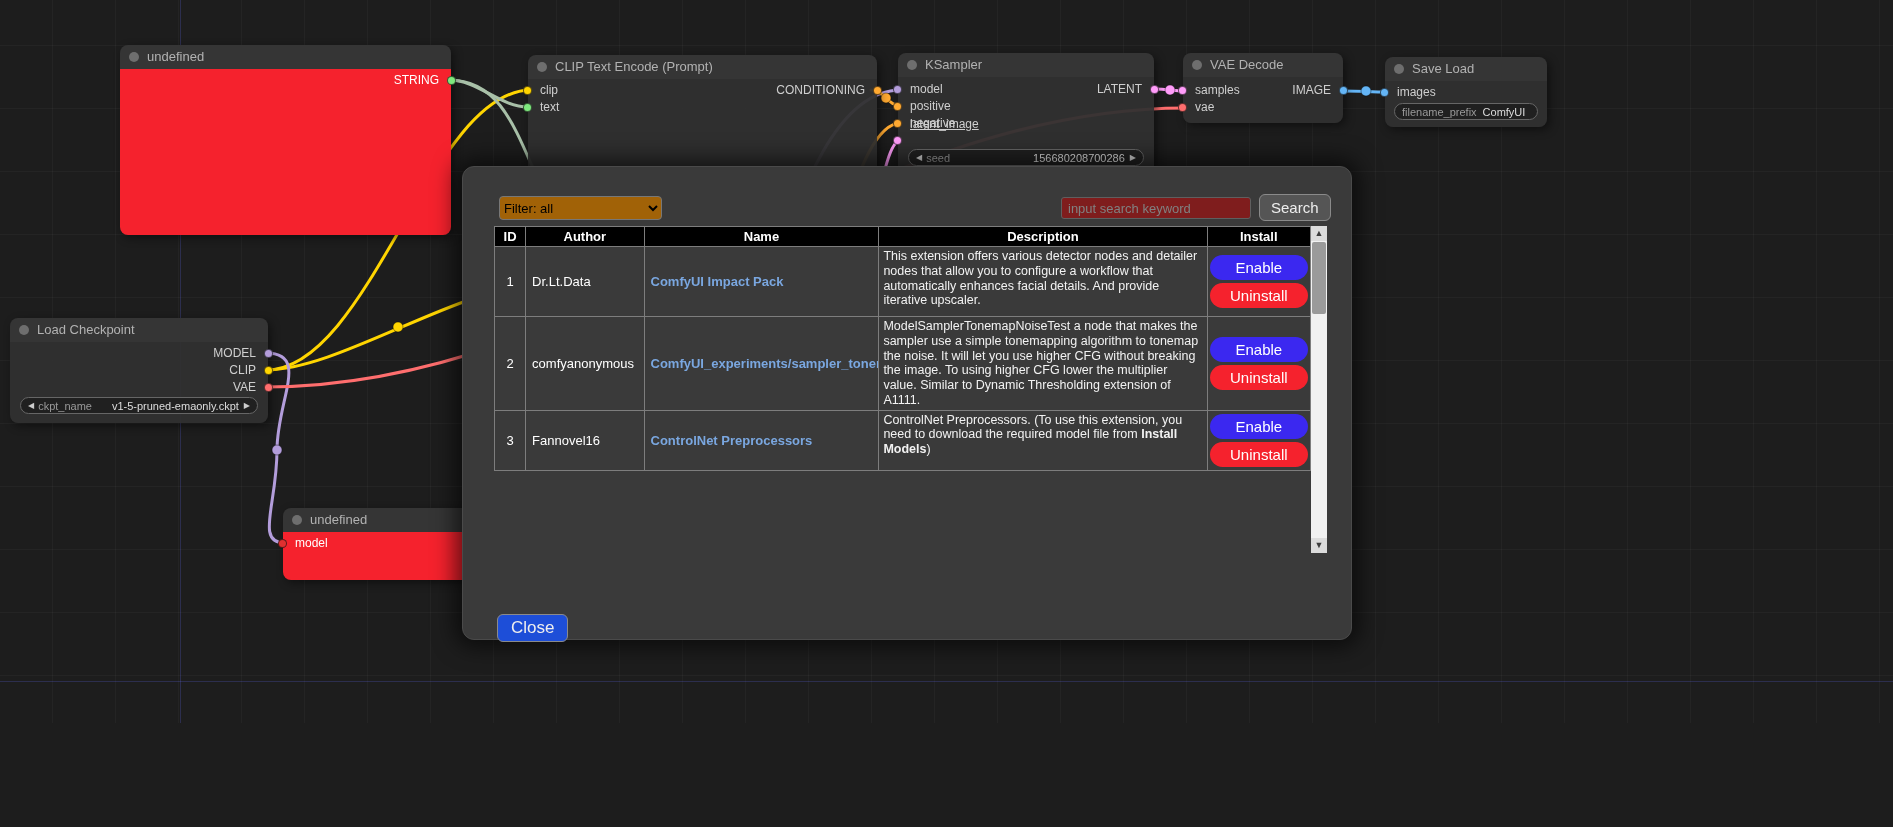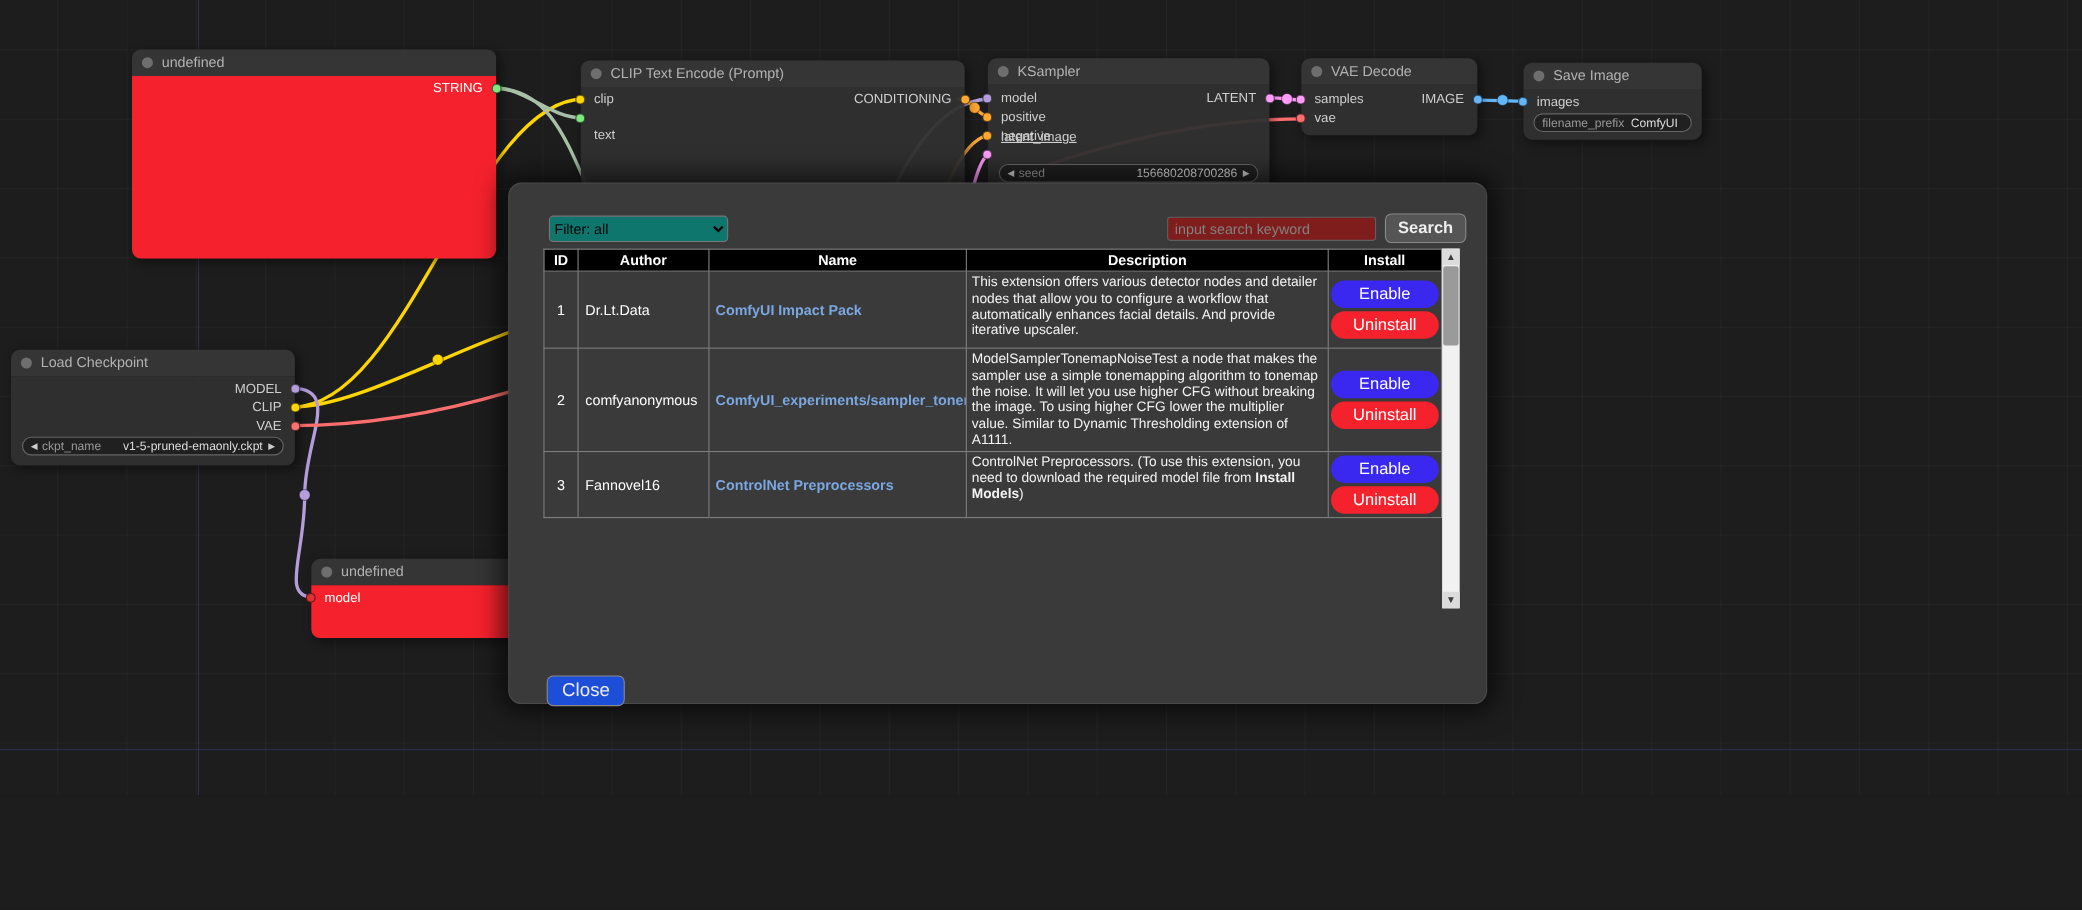--- a/index.html
+++ b/index.html
@@ -28,24 +28,24 @@
   .slot-label.out{right:12px;text-align:right;}
   .slot-label.onred{color:#fff;}
   .widget{position:absolute;height:17px;background:#202020;border:1px solid #666;border-radius:9px;display:flex;align-items:center;font-size:11px;color:#bbb;padding:0 7px;box-sizing:border-box;white-space:nowrap;}
   .widget .w-label{color:#999;margin:0 6px 0 4px;}
   .widget .w-value{margin-left:auto;color:#ddd;margin-right:5px;overflow:hidden;text-align:center;}
   .widget .w-arrow{color:#ccc;font-size:8px;line-height:15px;}
   .widget.noarrow .w-label{margin-left:0;text-align:center;}
 
   
   .modal{position:absolute;left:462px;top:166px;width:890px;height:474px;background:#3a3a3a;border:1px solid #4a4a4a;border-radius:12px;box-shadow:0 0 22px 7px rgba(0,0,0,.6);z-index:10;box-sizing:border-box;}
-  .filter-select{position:absolute;left:36px;top:29px;width:163px;height:24px;font-size:13px;font-family:inherit;border-radius:4px;border:1px solid #777;background:#0f766e;color:#000;}
+  .filter-select{position:absolute;left:36px;top:29px;width:163px;height:24px;font-size:13px;font-family:inherit;border-radius:4px;border:1px solid #777;background:#a16207;color:#000;}
   .search-input{position:absolute;left:598px;top:30px;width:176px;height:20px;background:#7f1d1d;border:1px solid #5f5f5f;color:#ddd;font-size:13px;font-family:inherit;padding:0 6px;border-radius:3px;}
   .search-input::placeholder{color:#818181;}
-  .search-btn{position:absolute;left:796px;top:27px;height:27px;padding:0 11px;background:#555;color:#eee;border:1px solid #8a8a8a;border-radius:6px;font-size:15px;font-family:inherit;font-weight:bold;}
+  .search-btn{position:absolute;left:796px;top:27px;height:27px;padding:0 11px;background:#555;color:#eee;border:1px solid #8a8a8a;border-radius:6px;font-size:15px;font-family:inherit;}
   .ext-table{position:absolute;left:31px;top:59px;width:817px;border-collapse:collapse;color:#fff;font-size:13px;table-layout:fixed;}
   .ext-table th,.ext-table td{border:1px solid #7d7d7d;}
   .ext-table th{background:#000;font-weight:bold;height:19px;font-size:13px;padding:0;}
   td.cell-id{text-align:center;}
   td.cell-author{padding:0 6px;}
   td.cell-name{padding:16px 6px;white-space:nowrap;overflow:hidden;}
   .name-link{color:#7aa7e0;font-weight:bold;text-decoration:none;}
   td.cell-desc{padding:2px 4px;font-size:12.5px;vertical-align:top;line-height:1.18;color:#f2f2f2;}
   td.cell-install{text-align:center;vertical-align:middle;padding:0;}
   .pill-btn{display:block;margin:3px auto;width:98px;height:25px;border:none;border-radius:13px;color:#fff;font-size:15px;font-family:inherit;cursor:pointer;}
@@ -114,21 +114,21 @@
 
   <div class="node" style="left:528px;top:55px;width:349px;height:120px;">
     <div class="node-title">
       <span class="collapse-dot"></span>
       <span>CLIP Text Encode (Prompt)</span>
     </div>
     <div class="node-body"></div>
     <span class="slot-dot in" style="top:31px;background:#ffd500;"></span>
     <span class="slot-label in" style="top:28px;">clip</span>
     <span class="slot-dot in" style="top:48px;background:#7ee87e;"></span>
-    <span class="slot-label in" style="top:60px;text-align:right;">text</span>
+    <span class="slot-label in" style="top:45px;text-align:right;">text</span>
     <span class="slot-label out" style="top:28px;">CONDITIONING</span>
     <span class="slot-dot out" style="top:31px;background:#ffa931;"></span>
   </div>
 
   <div class="node" style="left:898px;top:53px;width:256px;height:124px;">
     <div class="node-title">
       <span class="collapse-dot"></span>
       <span>KSampler</span>
     </div>
     <div class="node-body"></div>
@@ -160,21 +160,21 @@
     <span class="slot-label in" style="top:30px;">samples</span>
     <span class="slot-dot in" style="top:50px;background:#ff6e6e;"></span>
     <span class="slot-label in" style="top:47px;">vae</span>
     <span class="slot-label out" style="top:30px;">IMAGE</span>
     <span class="slot-dot out" style="top:33px;background:#64b5f6;"></span>
   </div>
 
   <div class="node" style="left:1385px;top:57px;width:162px;height:70px;">
     <div class="node-title">
       <span class="collapse-dot"></span>
-      <span>Save Image</span>
+      <span>Save Load</span>
     </div>
     <div class="node-body"></div>
     <span class="slot-dot in" style="top:31px;background:#64b5f6;"></span>
     <span class="slot-label in" style="top:28px;">images</span>
     <div class="widget noarrow" style="left:9px;right:9px;top:46px;">
       <span class="w-label">filename_prefix</span>
       <span class="w-value">ComfyUI</span>
     </div>
   </div>
 

